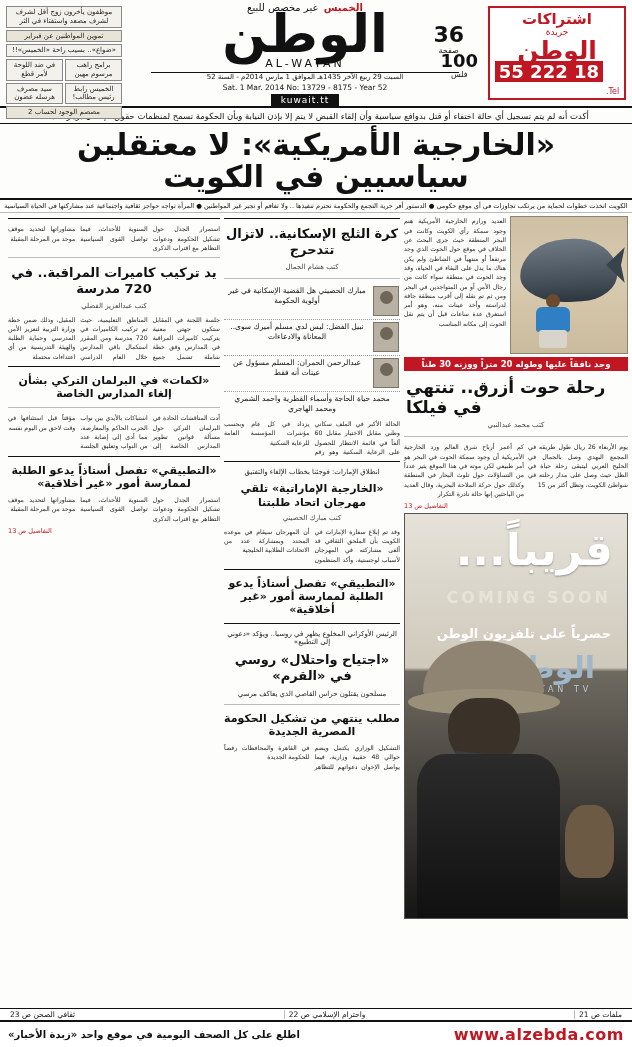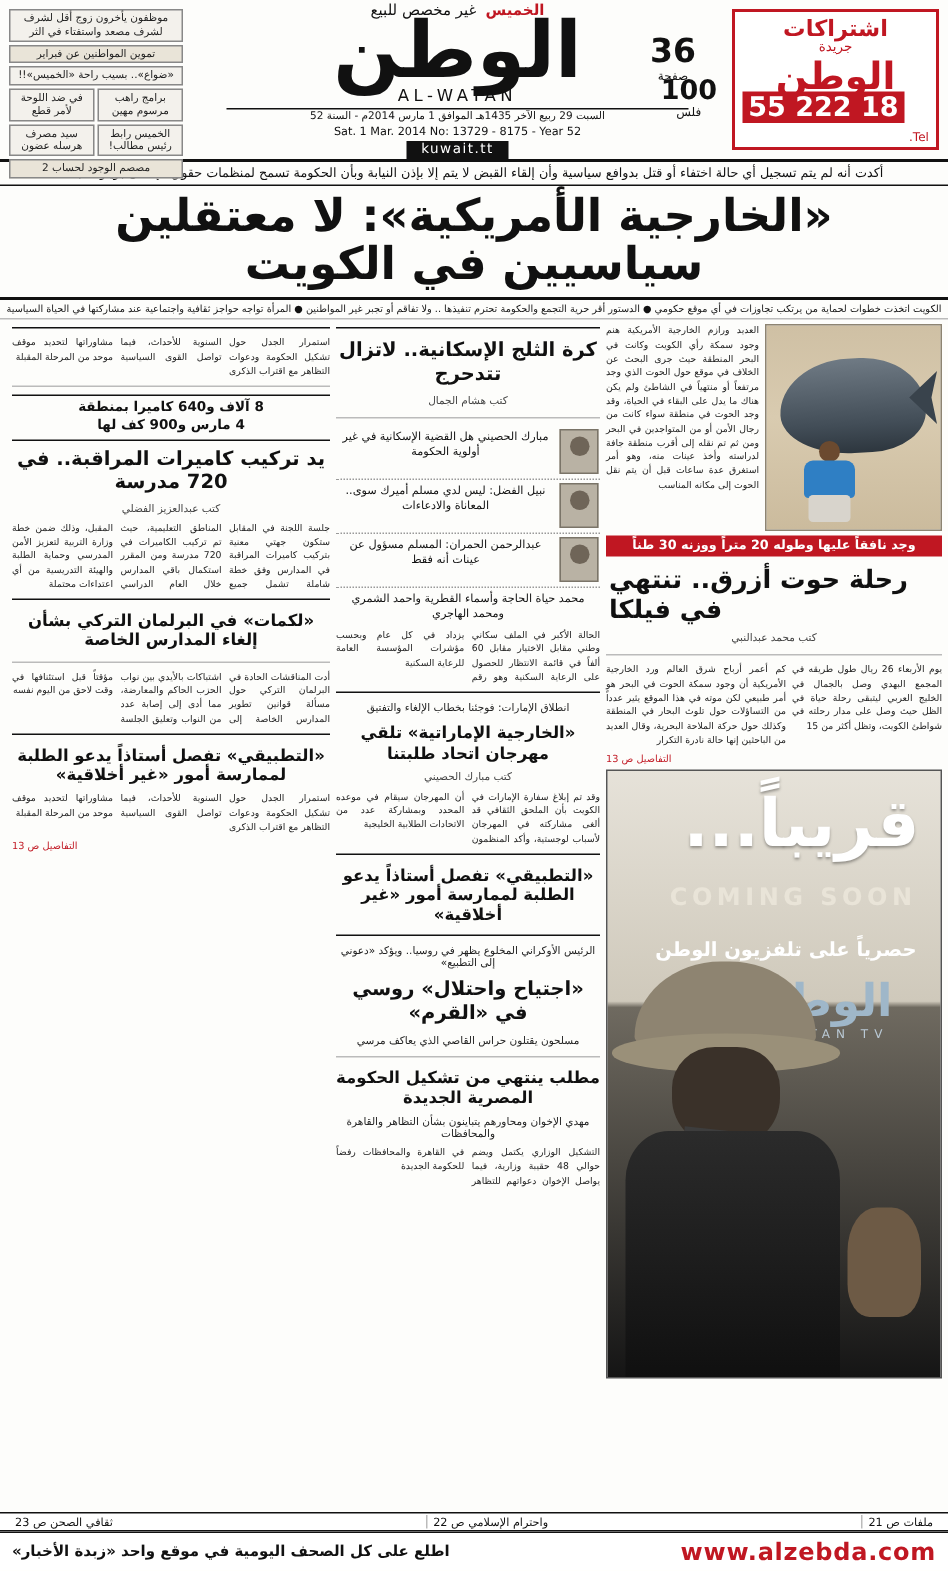--- a/index.html
+++ b/index.html
@@ -443,33 +443,28 @@
 
       <div class="hrule"></div>
       <div class="story-title sm">«التطبيقي» تفصل أستاذاً يدعو الطلبة لممارسة أمور «غير أخلاقية»</div>
       <div class="hrule"></div>
 
       <div class="kicker">الرئيس الأوكراني المخلوع يظهر في روسيا.. ويؤكد «دعوني إلى التطبيع»</div>
       <div class="story-title">«اجتياح واحتلال» روسي في «القرم»</div>
       <div class="kicker">مسلحون يقتلون حراس القاصي الذي يعاكف مرسي</div>
       <div class="hrule thin"></div>
       <div class="story-title sm">مطلب ينتهي من تشكيل الحكومة المصرية الجديدة</div>
-      <div class="kicker">مهدي الإخوان ومحاورهم يتباينون بشأن التظاهر والقاهرة والمحافظات</div>
       <div class="coltext c2">التشكيل الوزاري يكتمل ويضم حوالي 48 حقيبة وزارية، فيما يواصل الإخوان دعواتهم للتظاهر في القاهرة والمحافظات رفضاً للحكومة الجديدة</div>
     </div>
 
     <div class="col col-left">
       <div class="hrule"></div>
       <div class="coltext c3">استمرار الجدل حول تشكيل الحكومة ودعوات التظاهر مع اقتراب الذكرى السنوية للأحداث، فيما تواصل القوى السياسية مشاوراتها لتحديد موقف موحد من المرحلة المقبلة</div>
       <div class="hrule thin"></div>
 
-      <div class="stat-box">
-        <div class="stat-line">8 آلاف و640 كاميرا بمنطقة</div>
-        <div class="stat-line">4 مارس و900 كف لها</div>
-      </div>
       <div class="story-title">يد تركيب كاميرات المراقبة.. في 720 مدرسة</div>
       <div class="byline">كتب عبدالعزيز الفضلي</div>
       <div class="coltext c3">جلسة اللجنة في المقابل ستكون جهتي معنية بتركيب كاميرات المراقبة في المدارس وفق خطة شاملة تشمل جميع المناطق التعليمية، حيث تم تركيب الكاميرات في 720 مدرسة ومن المقرر استكمال باقي المدارس خلال العام الدراسي المقبل، وذلك ضمن خطة وزارة التربية لتعزيز الأمن المدرسي وحماية الطلبة والهيئة التدريسية من أي اعتداءات محتملة</div>
 
       <div class="hrule"></div>
       <div class="story-title sm">«لكمات» في البرلمان التركي بشأن إلغاء المدارس الخاصة</div>
       <div class="hrule thin"></div>
       <div class="coltext c3">أدت المناقشات الحادة في البرلمان التركي حول مسألة قوانين تطوير المدارس الخاصة إلى اشتباكات بالأيدي بين نواب الحزب الحاكم والمعارضة، مما أدى إلى إصابة عدد من النواب وتعليق الجلسة مؤقتاً قبل استئنافها في وقت لاحق من اليوم نفسه</div>
 
       <div class="hrule"></div>

